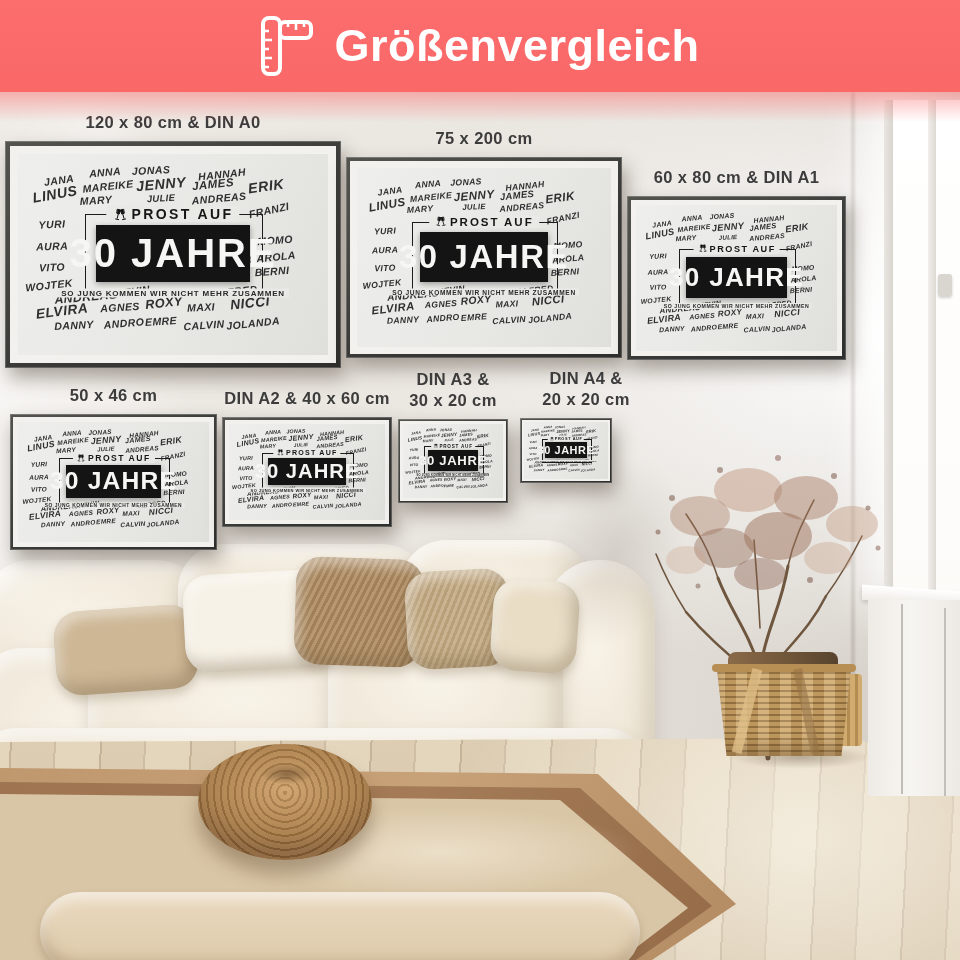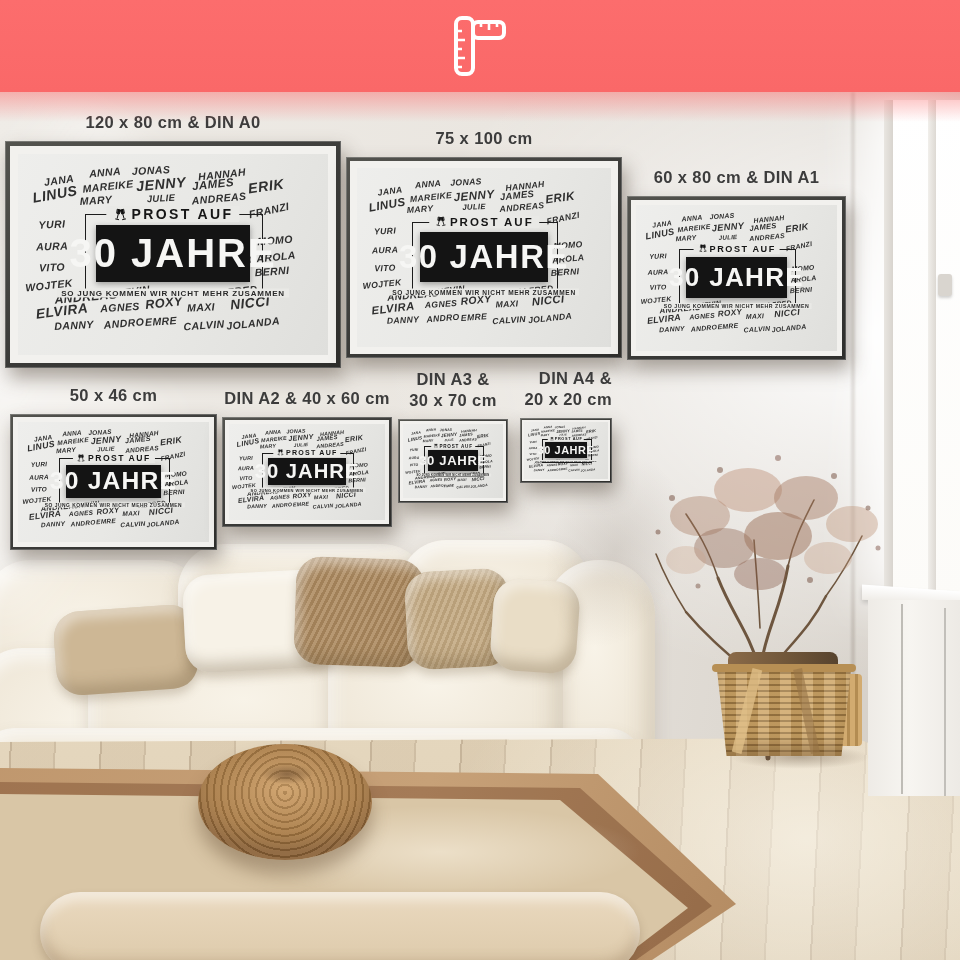--- a/index.html
+++ b/index.html
@@ -81,20 +81,21 @@
 
   <header>
     <span class="ruler-wrap">
       <svg viewBox="0 0 54 62" width="54" height="62">
         <rect x="3" y="3" width="17" height="56" rx="6" fill="none" stroke="#fff" stroke-width="4"></rect>
         <path d="M3 16 h6 M3 25 h9 M3 34 h6 M3 43 h9 M3 52 h6" stroke="#fff" stroke-width="2.6" fill="none"></path>
         <rect x="20" y="7" width="31" height="16" rx="5" fill="none" stroke="#fff" stroke-width="4"></rect>
         <path d="M28 7 v5 M36 7 v8 M44 7 v5" stroke="#fff" stroke-width="2.6" fill="none"></path>
       </svg>
     </span>
+    <h1>Größenvergleich</h1>
   </header>
 
   <div class="scene">
     <div class="abs streak"></div>
     <div class="abs streak2"></div>
 
     <div class="abs corner-line"></div>
     <div class="abs window"></div>
     <div class="abs window-frame"></div>
     <div class="abs window-mullion"></div>
@@ -230,21 +231,21 @@
                     </g>
                   </svg>
                 </span>
                 <span>PROST AUF</span>
               </div>
               <div class="sublab" style="font-size: 8px;">SO JUNG KOMMEN WIR NICHT MEHR ZUSAMMEN</div>
             </div>
           </div>
         </div>
         <div class="plabel" style="left: 346px; width: 276px; top: 36px;">
-          <div>75 x 100 cm</div>
+          <div>75 x 200 cm</div>
         </div>
         <div class="poster" style="left: 346px; top: 65px; width: 276px; height: 201px;">
           <div class="mat" style="inset: 4.43571px;">
             <div class="print" style="inset: 6.57143px;">
               <span class="pname" style="left: 13%; top: 13%; font-size: 8.625px; --r: -8deg;">JANA</span>
               <span class="pname" style="left: 28%; top: 9%; font-size: 8.625px; --r: -5deg;">ANNA</span>
               <span class="pname" style="left: 43%; top: 8%; font-size: 8.625px; --r: -3deg;">JONAS</span>
               <span class="pname" style="left: 66%; top: 10%; font-size: 8.625px; --r: -6deg;">HANNAH</span>
               <span class="pname" style="left: 12%; top: 20%; font-size: 11.6438px; --r: -10deg;">LINUS</span>
               <span class="pname" style="left: 29%; top: 16%; font-size: 8.625px; --r: -6deg;">MAREIKE</span>
@@ -471,21 +472,21 @@
                   </svg>
                 </span>
                 <span>PROST AUF</span>
               </div>
               <div class="sublab" style="font-size: 4.04762px;">SO JUNG KOMMEN WIR NICHT MEHR ZUSAMMEN</div>
             </div>
           </div>
         </div>
         <div class="plabel" style="left: 398px; width: 110px; top: 277px;">
           <div>DIN A3 &amp;</div>
-          <div>30 x 70 cm</div>
+          <div>30 x 20 cm</div>
         </div>
         <div class="poster" style="left: 398px; top: 327px; width: 110px; height: 84px;">
           <div class="mat" style="inset: 2px;">
             <div class="print" style="inset: 2.61905px;">
               <span class="pname" style="left: 13%; top: 13%; font-size: 3.4375px; --r: -8deg;">JANA</span>
               <span class="pname" style="left: 28%; top: 9%; font-size: 3.4375px; --r: -5deg;">ANNA</span>
               <span class="pname" style="left: 43%; top: 8%; font-size: 3.4375px; --r: -3deg;">JONAS</span>
               <span class="pname" style="left: 66%; top: 10%; font-size: 3.4375px; --r: -6deg;">HANNAH</span>
               <span class="pname" style="left: 12%; top: 20%; font-size: 4.64062px; --r: -10deg;">LINUS</span>
               <span class="pname" style="left: 29%; top: 16%; font-size: 3.4375px; --r: -6deg;">MAREIKE</span>
@@ -530,21 +531,21 @@
                       <path d="M15.8 9 L17.6 15.5 M15.4 17.5 L20 16.5"></path>
                     </g>
                   </svg>
                 </span>
                 <span>PROST AUF</span>
               </div>
               <div class="sublab" style="font-size: 2.61905px;">SO JUNG KOMMEN WIR NICHT MEHR ZUSAMMEN</div>
             </div>
           </div>
         </div>
-        <div class="plabel" style="left: 520px; width: 92px; top: 276px; text-align: right;">
+        <div class="plabel" style="left: 540px; width: 92px; top: 276px;">
           <div>DIN A4 &amp;</div>
           <div>20 x 20 cm</div>
         </div>
         <div class="poster" style="left: 520px; top: 326px; width: 92px; height: 65px;">
           <div class="mat" style="inset: 2px;">
             <div class="print" style="inset: 2.19048px;">
               <span class="pname" style="left: 13%; top: 13%; font-size: 2.875px; --r: -8deg;">JANA</span>
               <span class="pname" style="left: 28%; top: 9%; font-size: 2.875px; --r: -5deg;">ANNA</span>
               <span class="pname" style="left: 43%; top: 8%; font-size: 2.875px; --r: -3deg;">JONAS</span>
               <span class="pname" style="left: 66%; top: 10%; font-size: 2.875px; --r: -6deg;">HANNAH</span>

